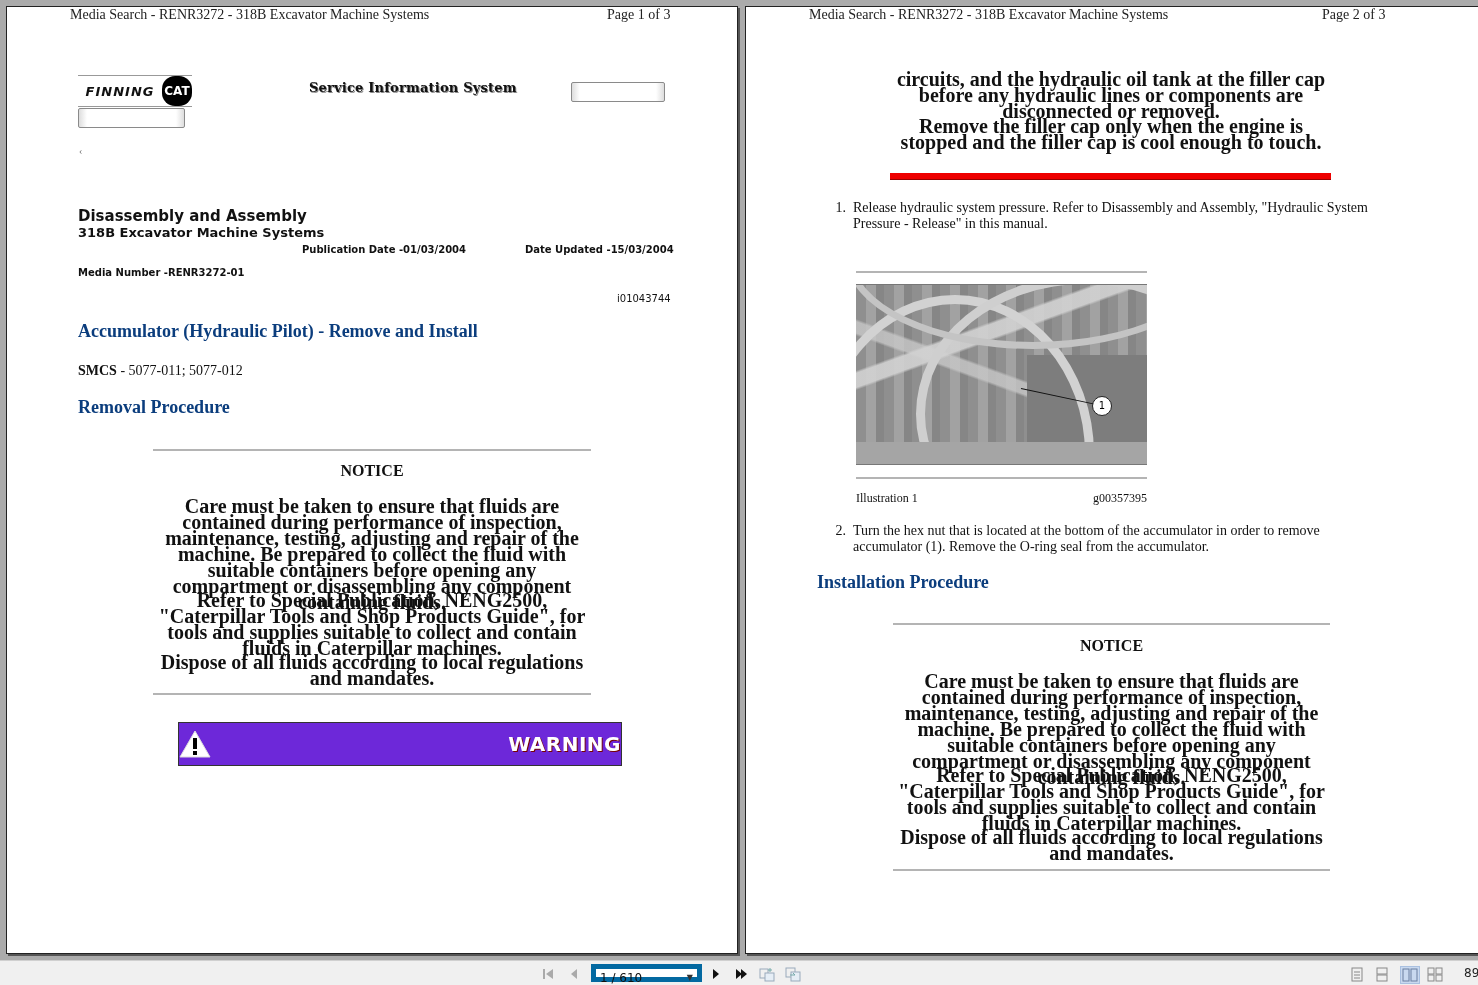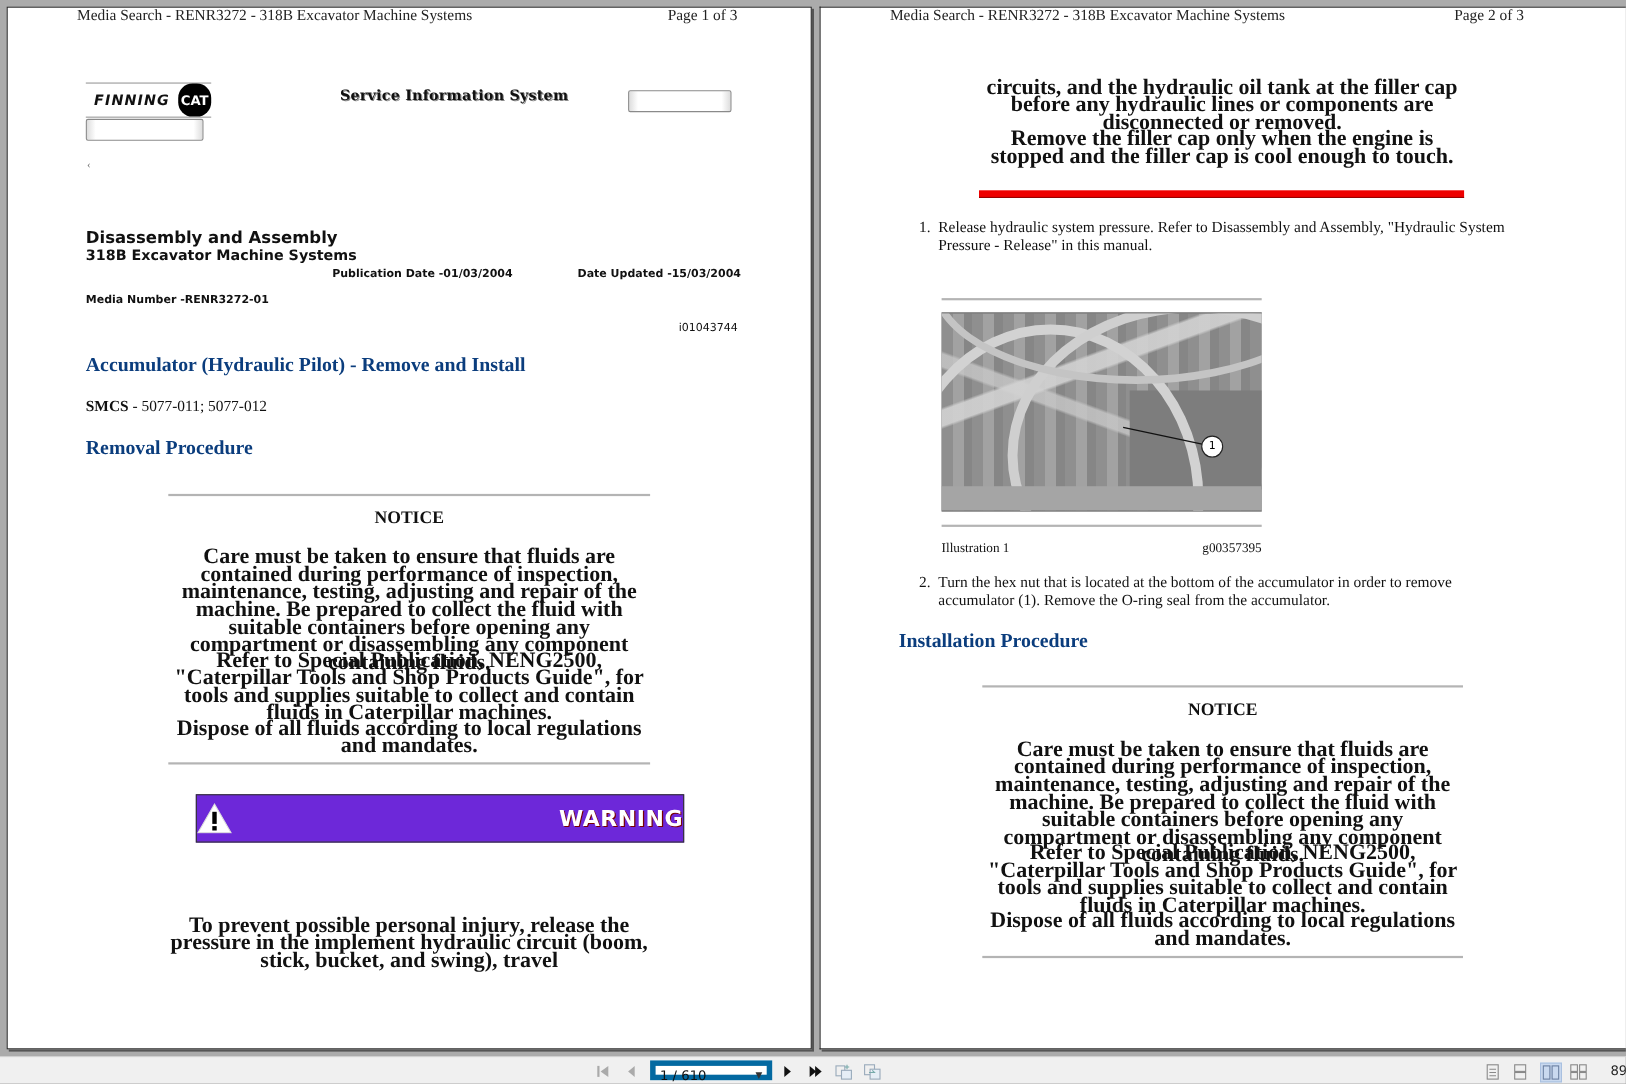--- a/index.html
+++ b/index.html
@@ -117,21 +117,20 @@
   <div class="rule" style="left:146px; top:686px; width:438px;"></div>
 
   <div class="warn-banner">
     <svg width="32" height="28" viewBox="0 0 32 28">
       <polygon points="16,1 31,27 1,27" fill="#fff" stroke="#ddd" stroke-width="1"></polygon>
       <rect x="14" y="8" width="4" height="11" fill="#000"></rect>
       <rect x="14" y="21" width="4" height="4" fill="#000"></rect>
     </svg>
     <span class="warn-text">WARNING</span>
   </div>
-  <div class="abs centered" style="left:146px; top:826px; width:438px;">To prevent possible personal injury, release the pressure in the implement hydraulic circuit (boom, stick, bucket, and swing), travel</div>
 </div>
 
 <div class="page" id="page2">
   <div class="abs hdr" style="left:63px; top:0px;">Media Search - RENR3272 - 318B Excavator Machine Systems</div>
   <div class="abs hdr" style="left:576px; top:0px;">Page 2 of 3</div>
 
   <div class="abs centered" style="left:143px; top:64px; width:444px;">circuits, and the hydraulic oil tank at the filler cap before any hydraulic lines or components are disconnected or removed.</div>
   <div class="abs centered" style="left:143px; top:111px; width:444px;">Remove the filler cap only when the engine is stopped and the filler cap is cool enough to touch.</div>
   <div class="red-bar" style="left:144px; top:166px; width:441px;"></div>
 

